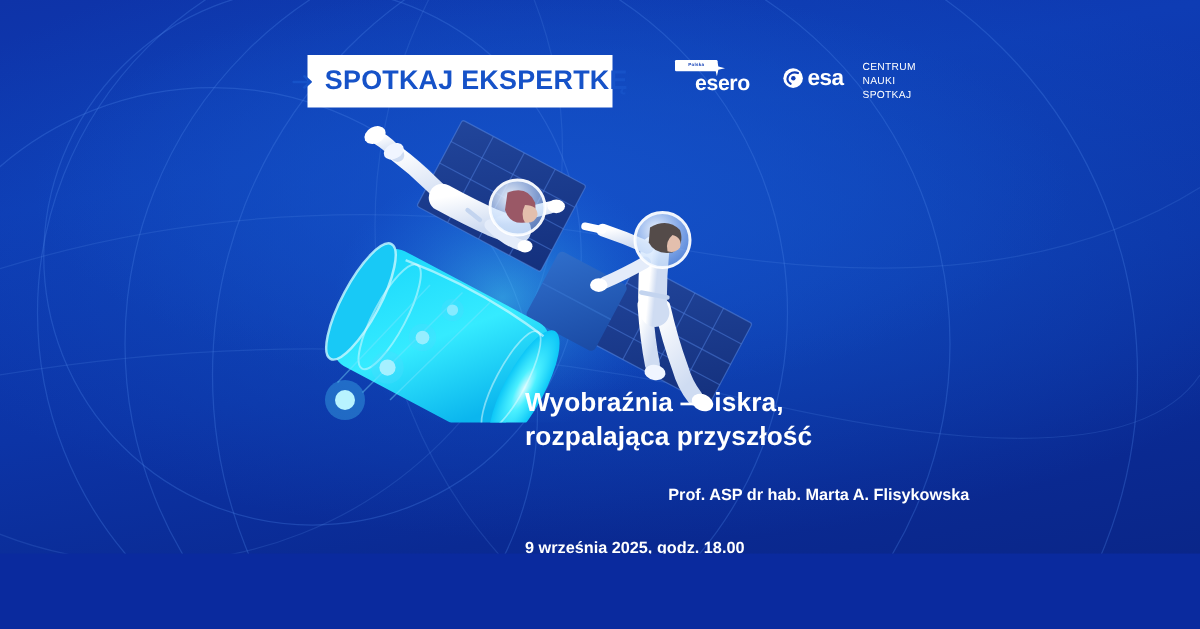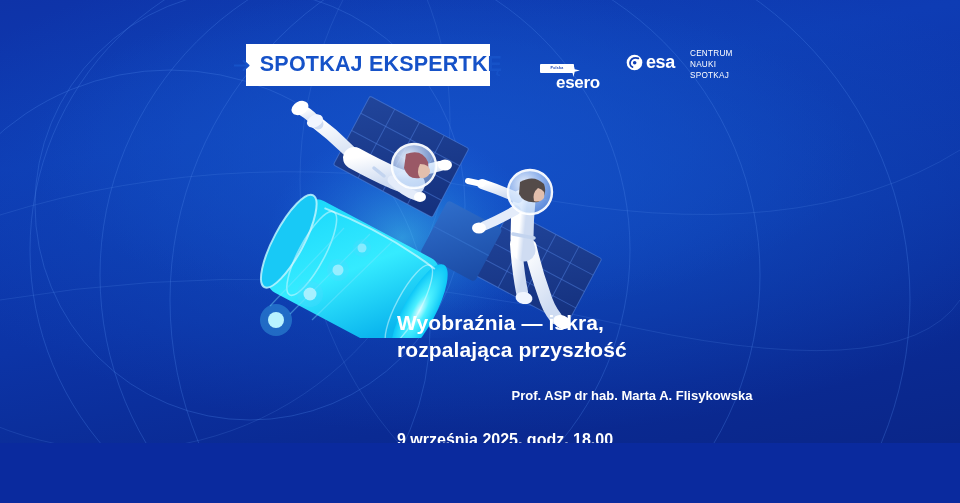--- a/index.html
+++ b/index.html
@@ -60,21 +60,21 @@
   .logos {
     position: absolute;
     left: 534px;
     top: 42px;
     width: 220px;
     height: 46px;
   }
   .logo-esero {
     position: absolute;
     left: 6px;
-    top: 20px;
+    top: 4px;
     width: 76px;
     height: 34px;
     text-decoration: underline;
   }
   .esero-badge {
     position: absolute;
     left: 0px;
     top: 2px;
     width: 34px;
     height: 9px;
@@ -147,21 +147,21 @@
     position: absolute;
     left: 252px;
     top: 88px;
     width: 370px;
     height: 250px;
   }
 
   
   .content {
     position: absolute;
-    left: 397px;
+    left: 420px;
     top: 310px;
     width: 470px;
   }
   .headline {
     color: #ffffff;
     font-size: 21px;
     font-weight: bold;
     line-height: 1.27;
     letter-spacing: 0.1px;
     margin: 0;
@@ -180,21 +180,21 @@
   .speaker-affil {
     color: #ffffff;
     font-size: 12.6px;
     font-weight: normal;
     line-height: 1.36;
     margin: 2px 0 0 0;
   }
   .date-line {
     margin-top: 26px;
     color: #ffffff;
-    font-size: 16px;
+    font-size: 13px;
     font-weight: bold;
     line-height: 1.3;
   }
 </style>
 </head>
 <body>
 
 <div class="poster">
 
   <svg class="bg-arcs" viewBox="0 0 960 503" preserveAspectRatio="none">

